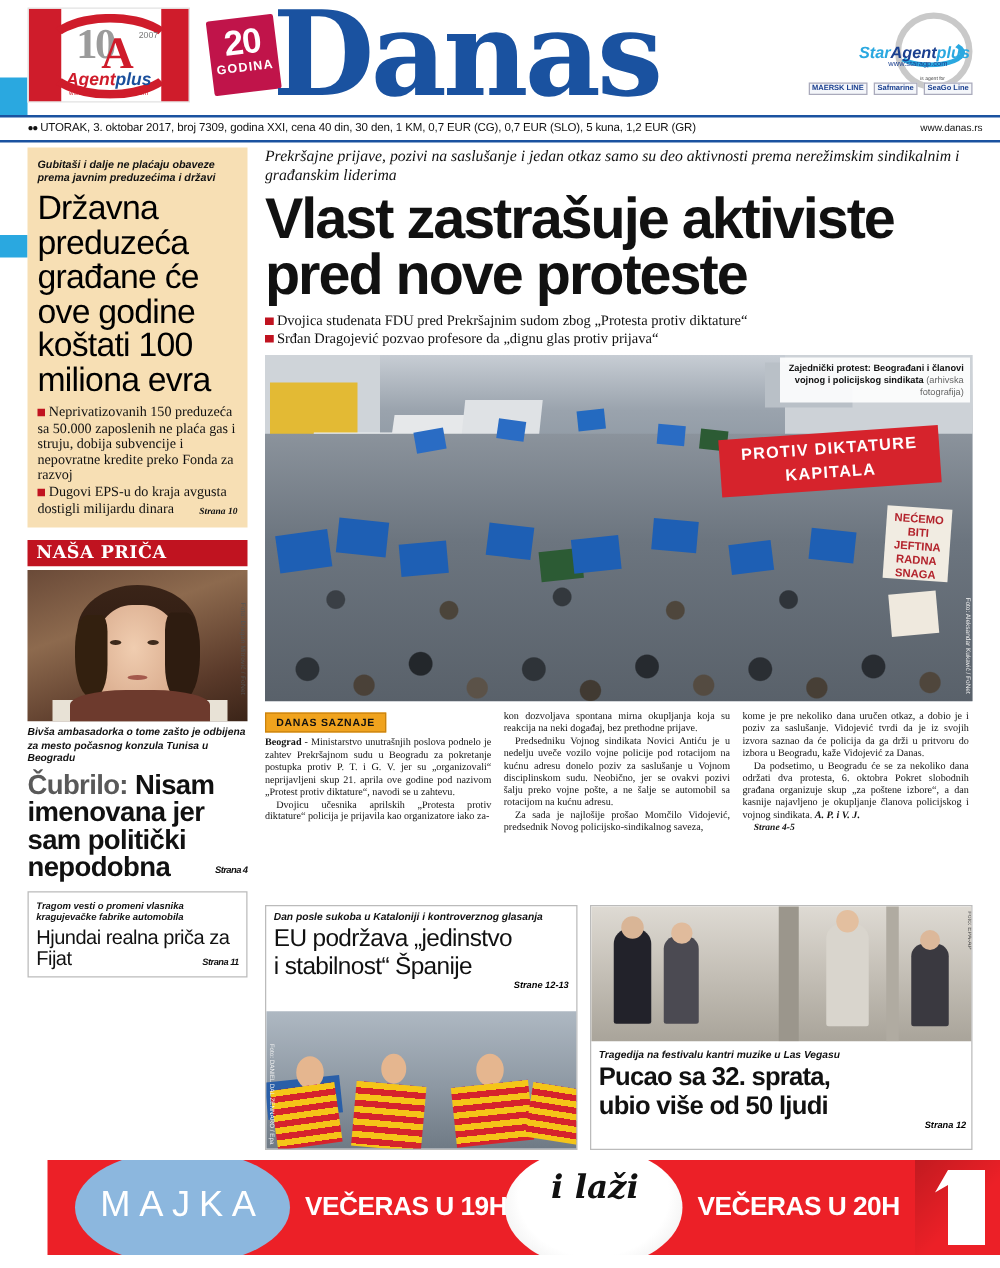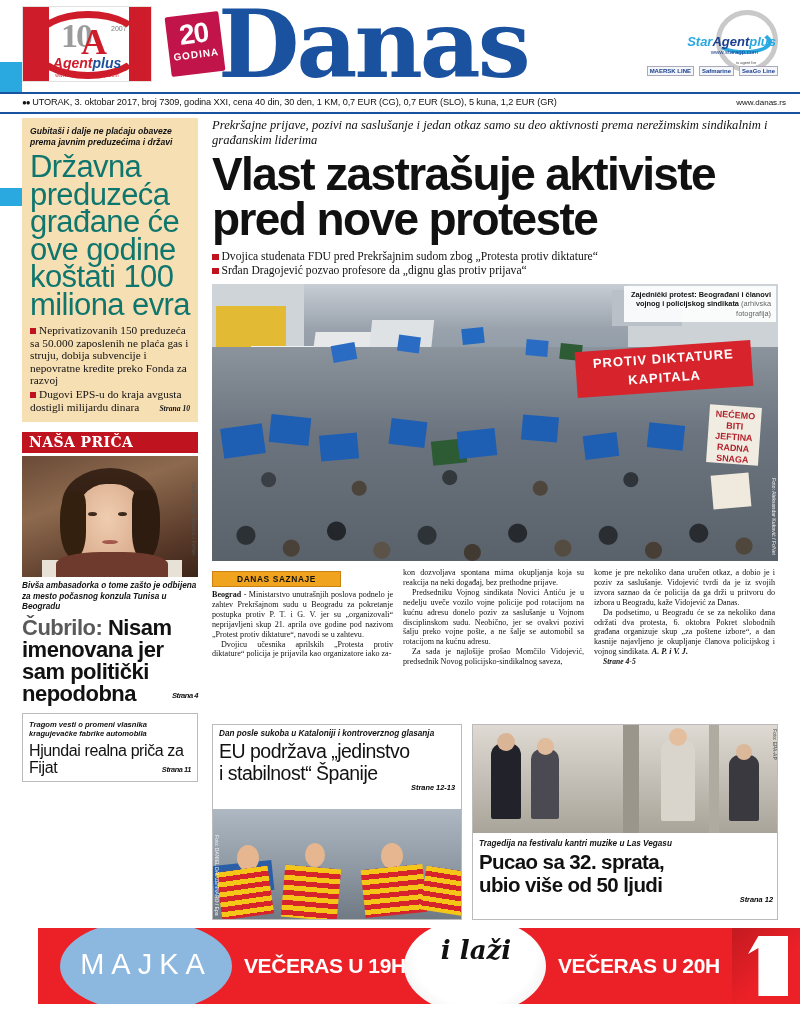--- a/index.html
+++ b/index.html
@@ -95,22 +95,22 @@
 
   
   .left-col { position:absolute; left:22px; top:0; width:176px; }
 
   .lead-box { background:#f7dfb4; padding:8px 8px 8px 8px; }
   .lead-kicker {
     font-size:8.6px; font-style:italic; font-weight:bold; color:#111; line-height:11px;
     font-family:"Liberation Sans", sans-serif;
   }
   .lead-head {
-    margin-top:5px; font-size:31px; line-height:27.5px; font-weight:normal;
-    color:#0f766e; letter-spacing:-.6px;
+    margin-top:5px; font-size:27px; line-height:27.5px; font-weight:normal;
+    color:#000000; letter-spacing:-.6px;
   }
   .bullets { margin-top:6px; font-family:"Liberation Serif", serif; font-size:11.3px; line-height:12.6px; color:#111; }
   .bullets p { margin-bottom:1px; }
   .bsq { display:inline-block; width:6px; height:6px; background:#c01320; margin-right:3px; }
   .strana { font-weight:bold; font-style:italic; font-size:7.6px; float:right; margin-top:2px; }
 
   .section-tag {
     margin-top:10px; background:#c01320; color:#fff; font-weight:bold;
     font-size:14px; padding:2px 7px 3px; letter-spacing:.4px;
     font-family:"DejaVu Serif", serif; display:block;
@@ -233,21 +233,21 @@
     position:absolute; right:1px; bottom:6px; font-size:5.2px; color:#f0f0f0;
     writing-mode:vertical-rl;
   }
 
   
   .art-cols { display:flex; gap:10px; margin-top:7px; }
   .art-col { width:181px; }
   .danas-saznaje {
     display:inline-block; background:#f0a31e; border:1px solid #c9820f;
     color:#111; font-size:8.4px; font-weight:bold; letter-spacing:.6px;
-    padding:2px 24px; margin-bottom:3px;
+    padding:2px 8px; margin-bottom:3px;
   }
   .art-body {
     font-family:"Liberation Serif", serif; font-size:8.1px; line-height:9.9px;
     text-align:justify; color:#111;
   }
   .art-body p { text-indent:9px; margin:0; }
   .art-body p.first { text-indent:0; }
   .art-body b { font-weight:bold; }
   .art-body .sig { font-style:italic; font-weight:bold; }
   .art-body .pg { display:block; text-align:left; font-style:italic; font-weight:bold; font-size:7.6px; }

